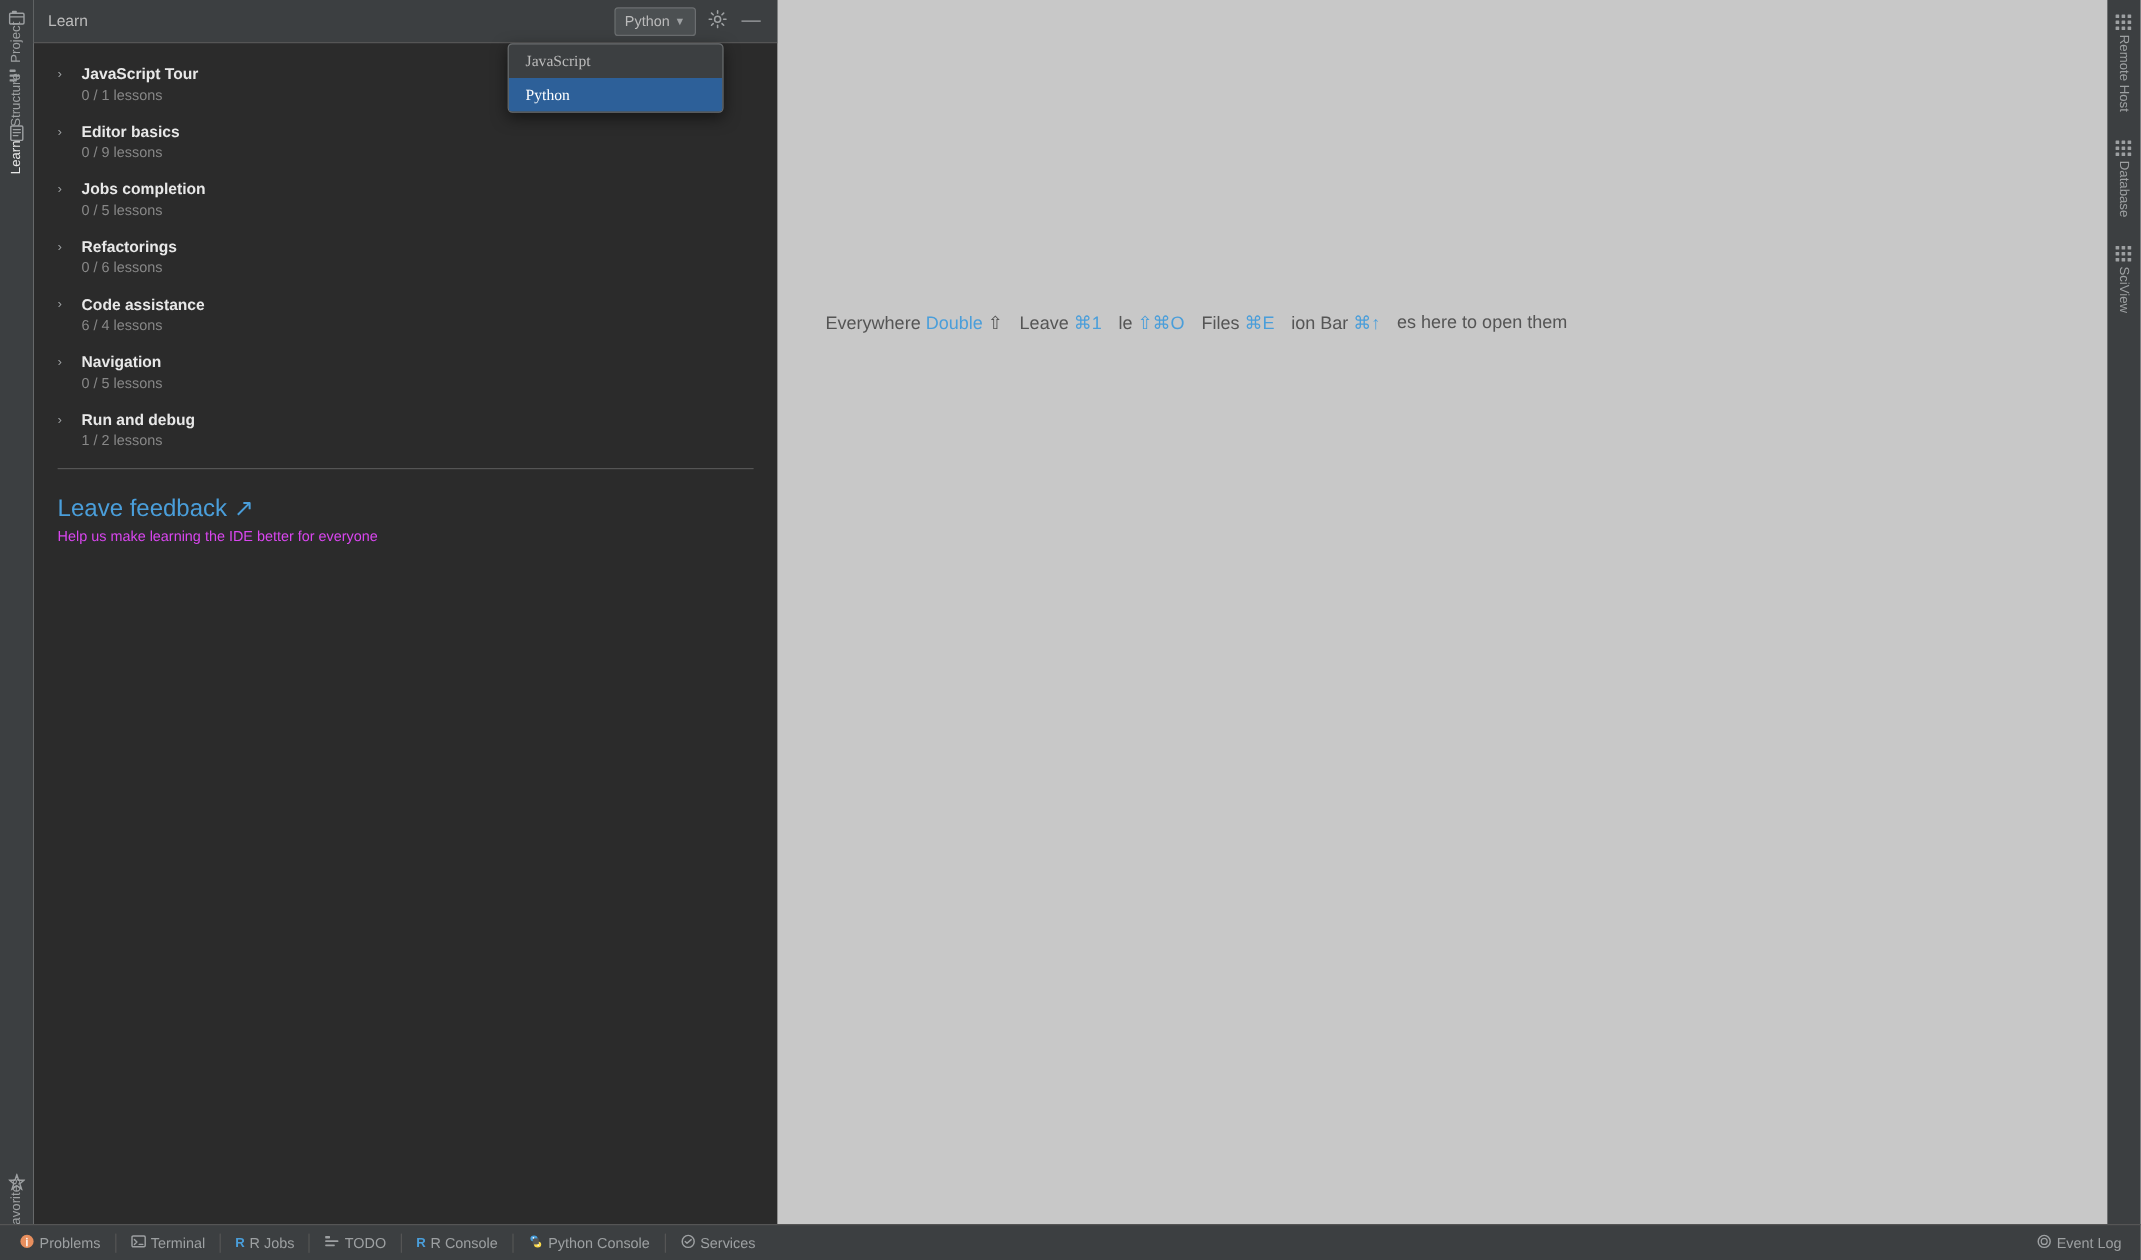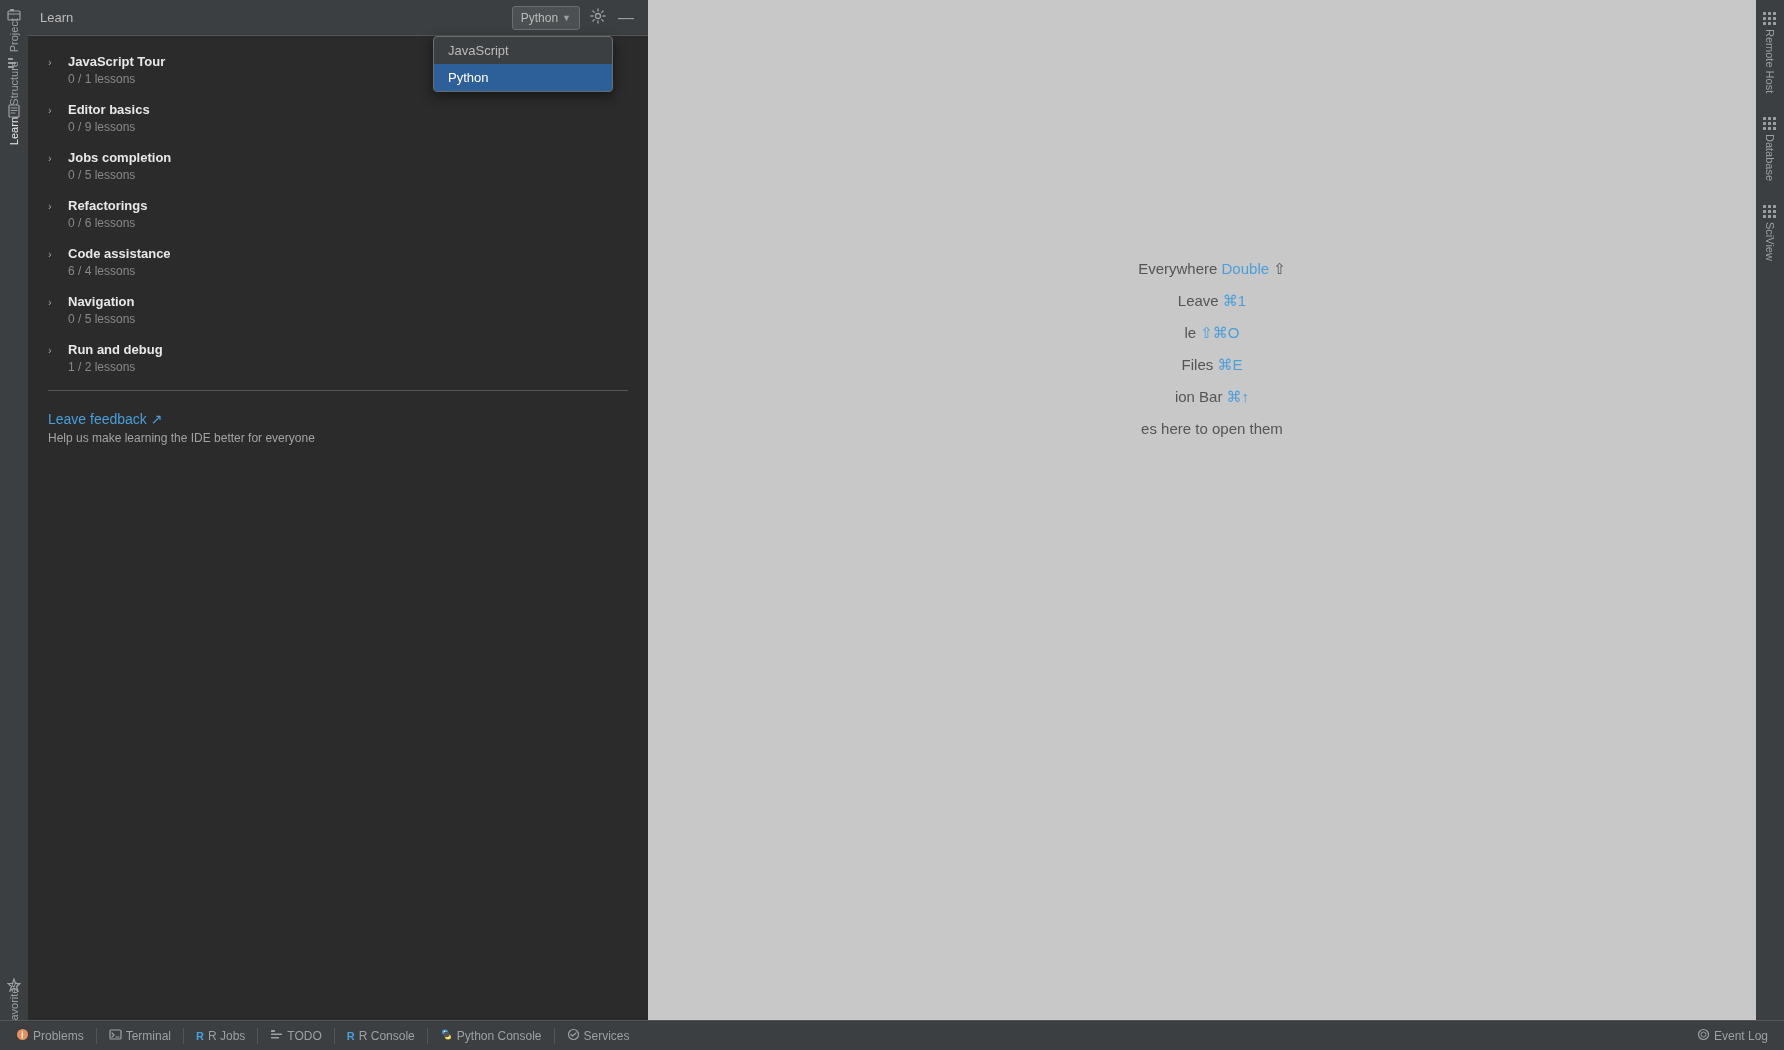--- a/index.html
+++ b/index.html
@@ -90,28 +90,29 @@
       font-size: 16px;
       cursor: pointer;
       padding: 2px;
       line-height: 1;
     }
 
     
     .dropdown-menu {
       position: absolute;
       top: 36px;
-      left: 405px;
+      left: 395px;
       background: #3c3f41;
       border: 1px solid #6b6e70;
       border-radius: 4px;
       box-shadow: 0 4px 12px rgba(0,0,0,0.5);
       z-index: 100;
       min-width: 180px;
       overflow: hidden;
+      font-family: Liberation Serif, serif;
     }
 
     .dropdown-item {
       padding: 6px 14px;
       color: #bbbbbb;
       cursor: pointer;
       font-size: 13px;
     }
 
     .dropdown-item.selected {
@@ -163,50 +164,48 @@
       margin: 8px 20px;
     }
 
     
     .feedback-section {
       padding: 12px 20px 16px;
     }
 
     .feedback-link {
       color: #4a9eda;
-      font-size: 14px;
+      font-size: 20px;
       cursor: pointer;
       display: flex;
       align-items: center;
       gap: 4px;
       margin-bottom: 4px;
     }
 
     .feedback-desc {
-      color: #a3a3a3;
+      color: #d946ef;
       font-size: 12px;
     }
 
     
     .content-area {
       flex: 1;
       background: #c8c8c8;
       display: flex;
       flex-direction: column;
       padding: 20px;
       position: relative;
     }
 
     .content-lines {
       display: flex;
-      flex-direction: column;
       gap: 14px;
       margin-top: 240px;
       padding-left: 20px;
-      align-items: center;
     }
 
     .content-line {
       color: #555;
       font-size: 15px;
     }
 
     .content-line .blue-text {
       color: #4a9eda;
     }

